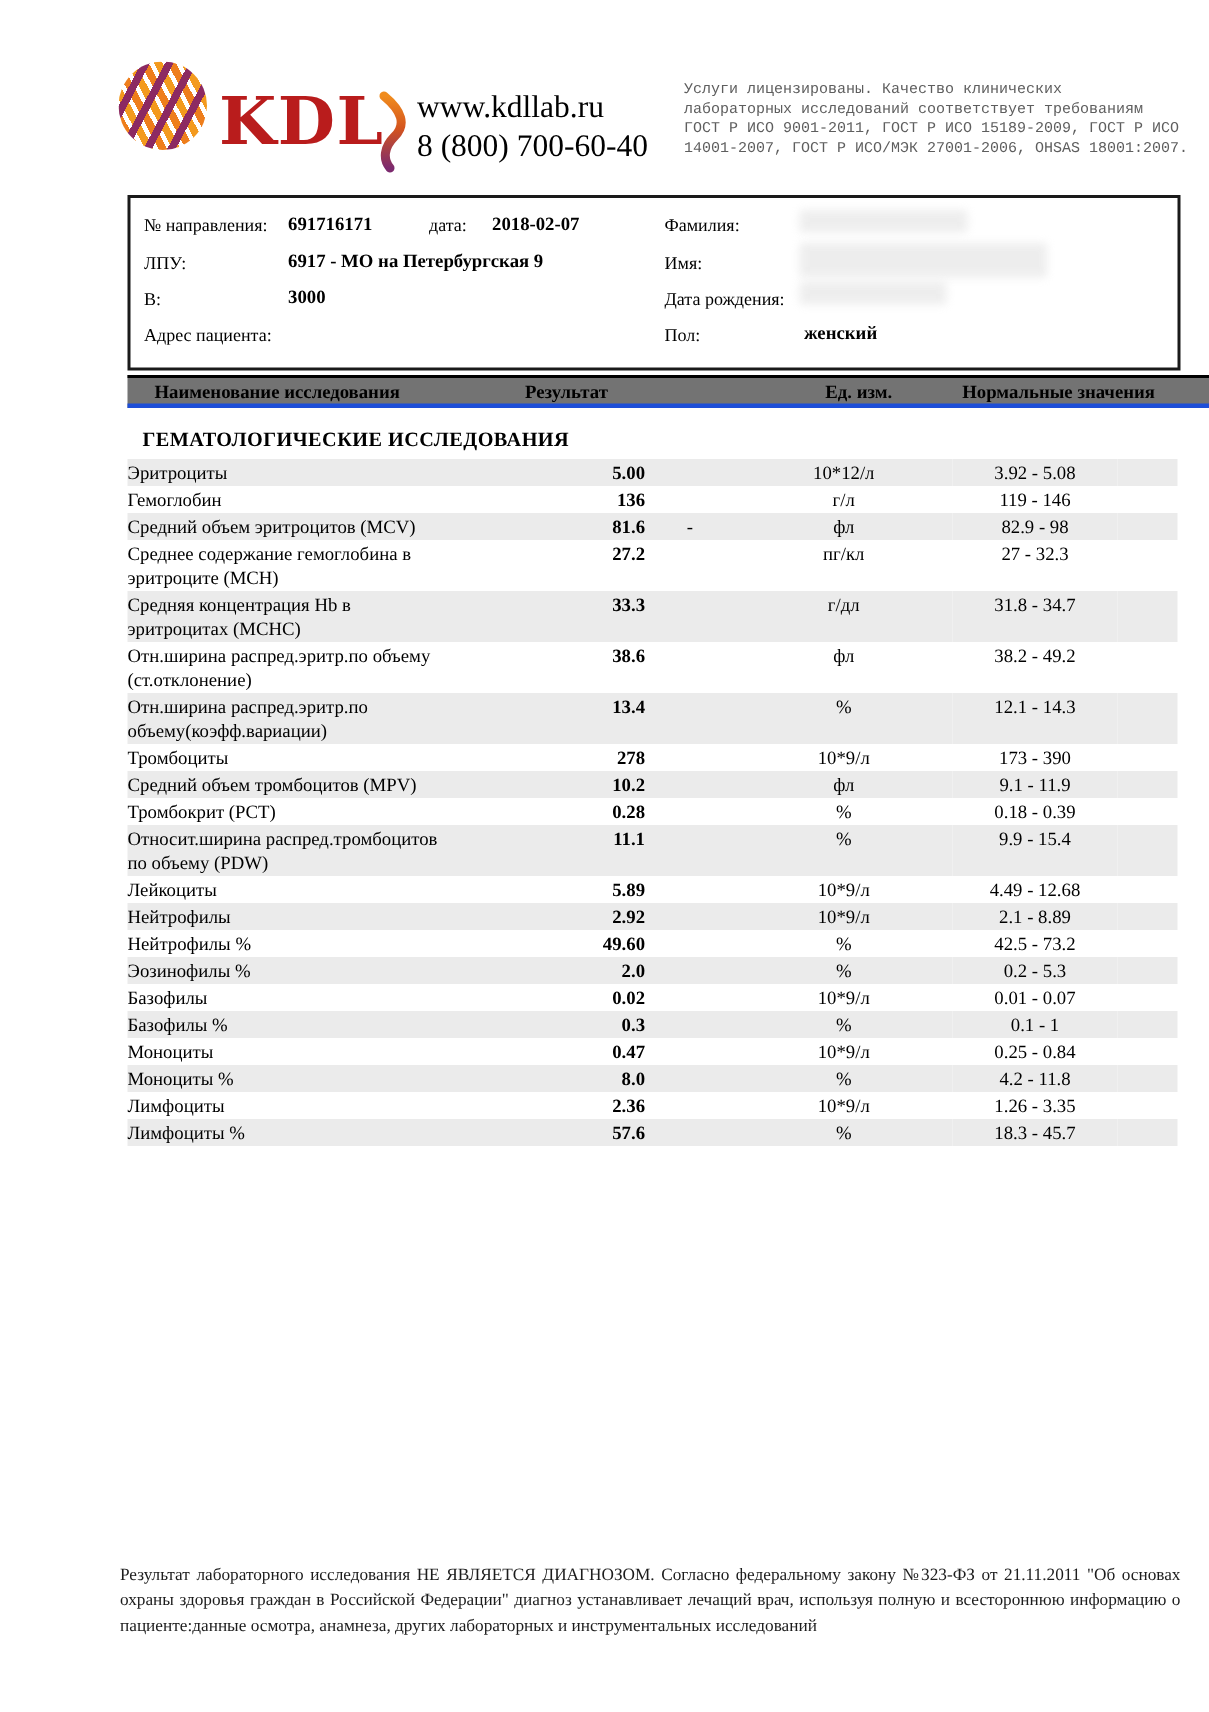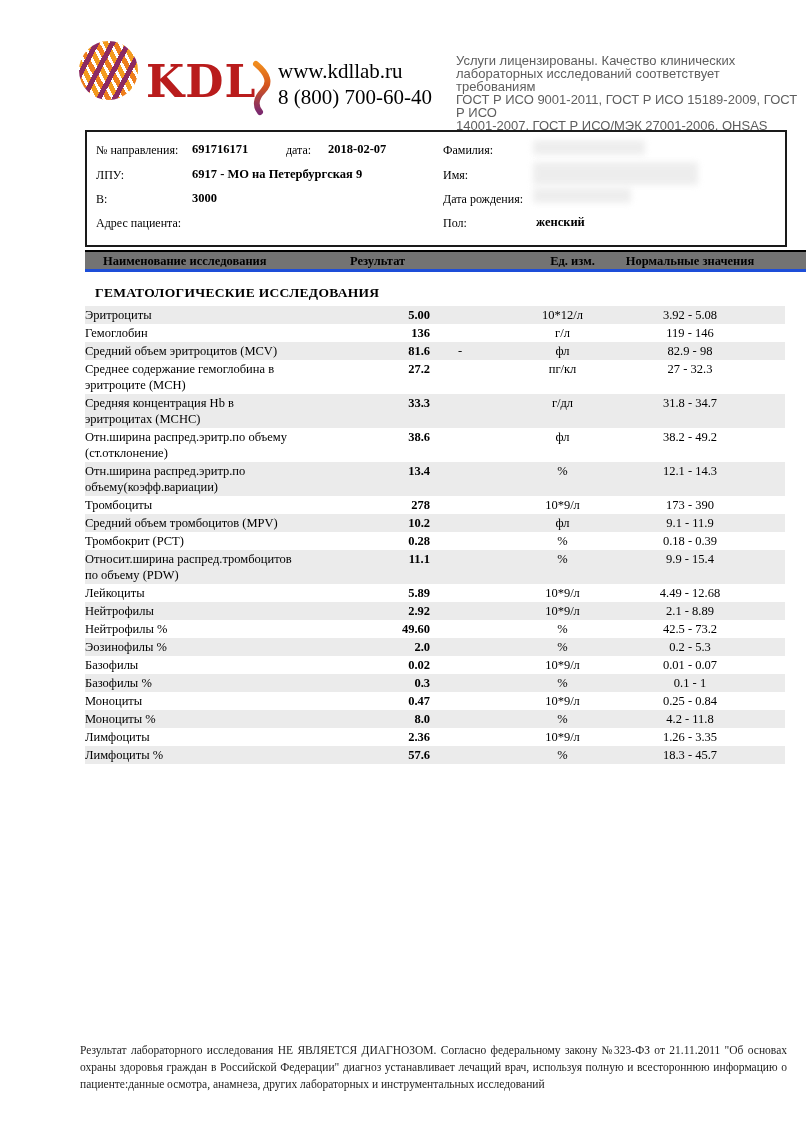--- a/index.html
+++ b/index.html
@@ -22,42 +22,42 @@
   }
   .logo-swoosh { position:absolute; left:251px; top:60px; }
   .contact-block {
     position:absolute; left:278px; top:58px;
     font-family:Liberation Serif, serif; color:#000000;
   }
   .contact-block .site { font-size:21px; line-height:26px; }
   .contact-block .phone { font-size:21px; line-height:26px; }
   .cert-block {
     position:absolute; left:456px; top:54px; width:345px;
-    font-family:Liberation Sans, sans-serif; font-size:13px; line-height:13px; color:#5e5e5e;
+    font-family:Liberation Mono, monospace; font-size:10px; line-height:13px; color:#5e5e5e;
   }
   
   .patient-box {
     position:absolute; left:85px; top:130px; width:702px; height:117px;
     border:2px solid #1a1a1a; background:#fff;
   }
   .patient-box .cell { position:absolute; font-size:12px; white-space:nowrap; }
   .patient-box .val { font-weight:bold; font-size:12.5px; }
   .redact { position:absolute; background:#d9d9d9; opacity:.45; filter:blur(3px); border-radius:2px; }
   
   .thead-bar {
     position:absolute; left:85px; top:250px; width:752px; height:22px;
     background:#737373; border-top:2px solid #000; border-bottom:3px solid #1d4ed8;
   }
   .thead-bar span {
     position:absolute; top:1px; font-weight:bold; font-size:12.5px; line-height:16px; white-space:nowrap;
   }
   .th-name  { left:18px; }
   .th-result{ left:265px; }
   .th-unit  { left:405px; width:165px; text-align:center; }
-  .th-range { left:525px; width:160px; text-align:center; }
+  .th-range { left:525px; width:160px; text-align:right; }
   
   .section-title {
     position:absolute; left:95px; top:285px;
     font-weight:bold; font-size:13.5px; letter-spacing:.3px;
   }
   table.results {
     position:absolute; left:85px; top:306px; width:700px;
     border-collapse:collapse; table-layout:fixed;
   }
   table.results td {

